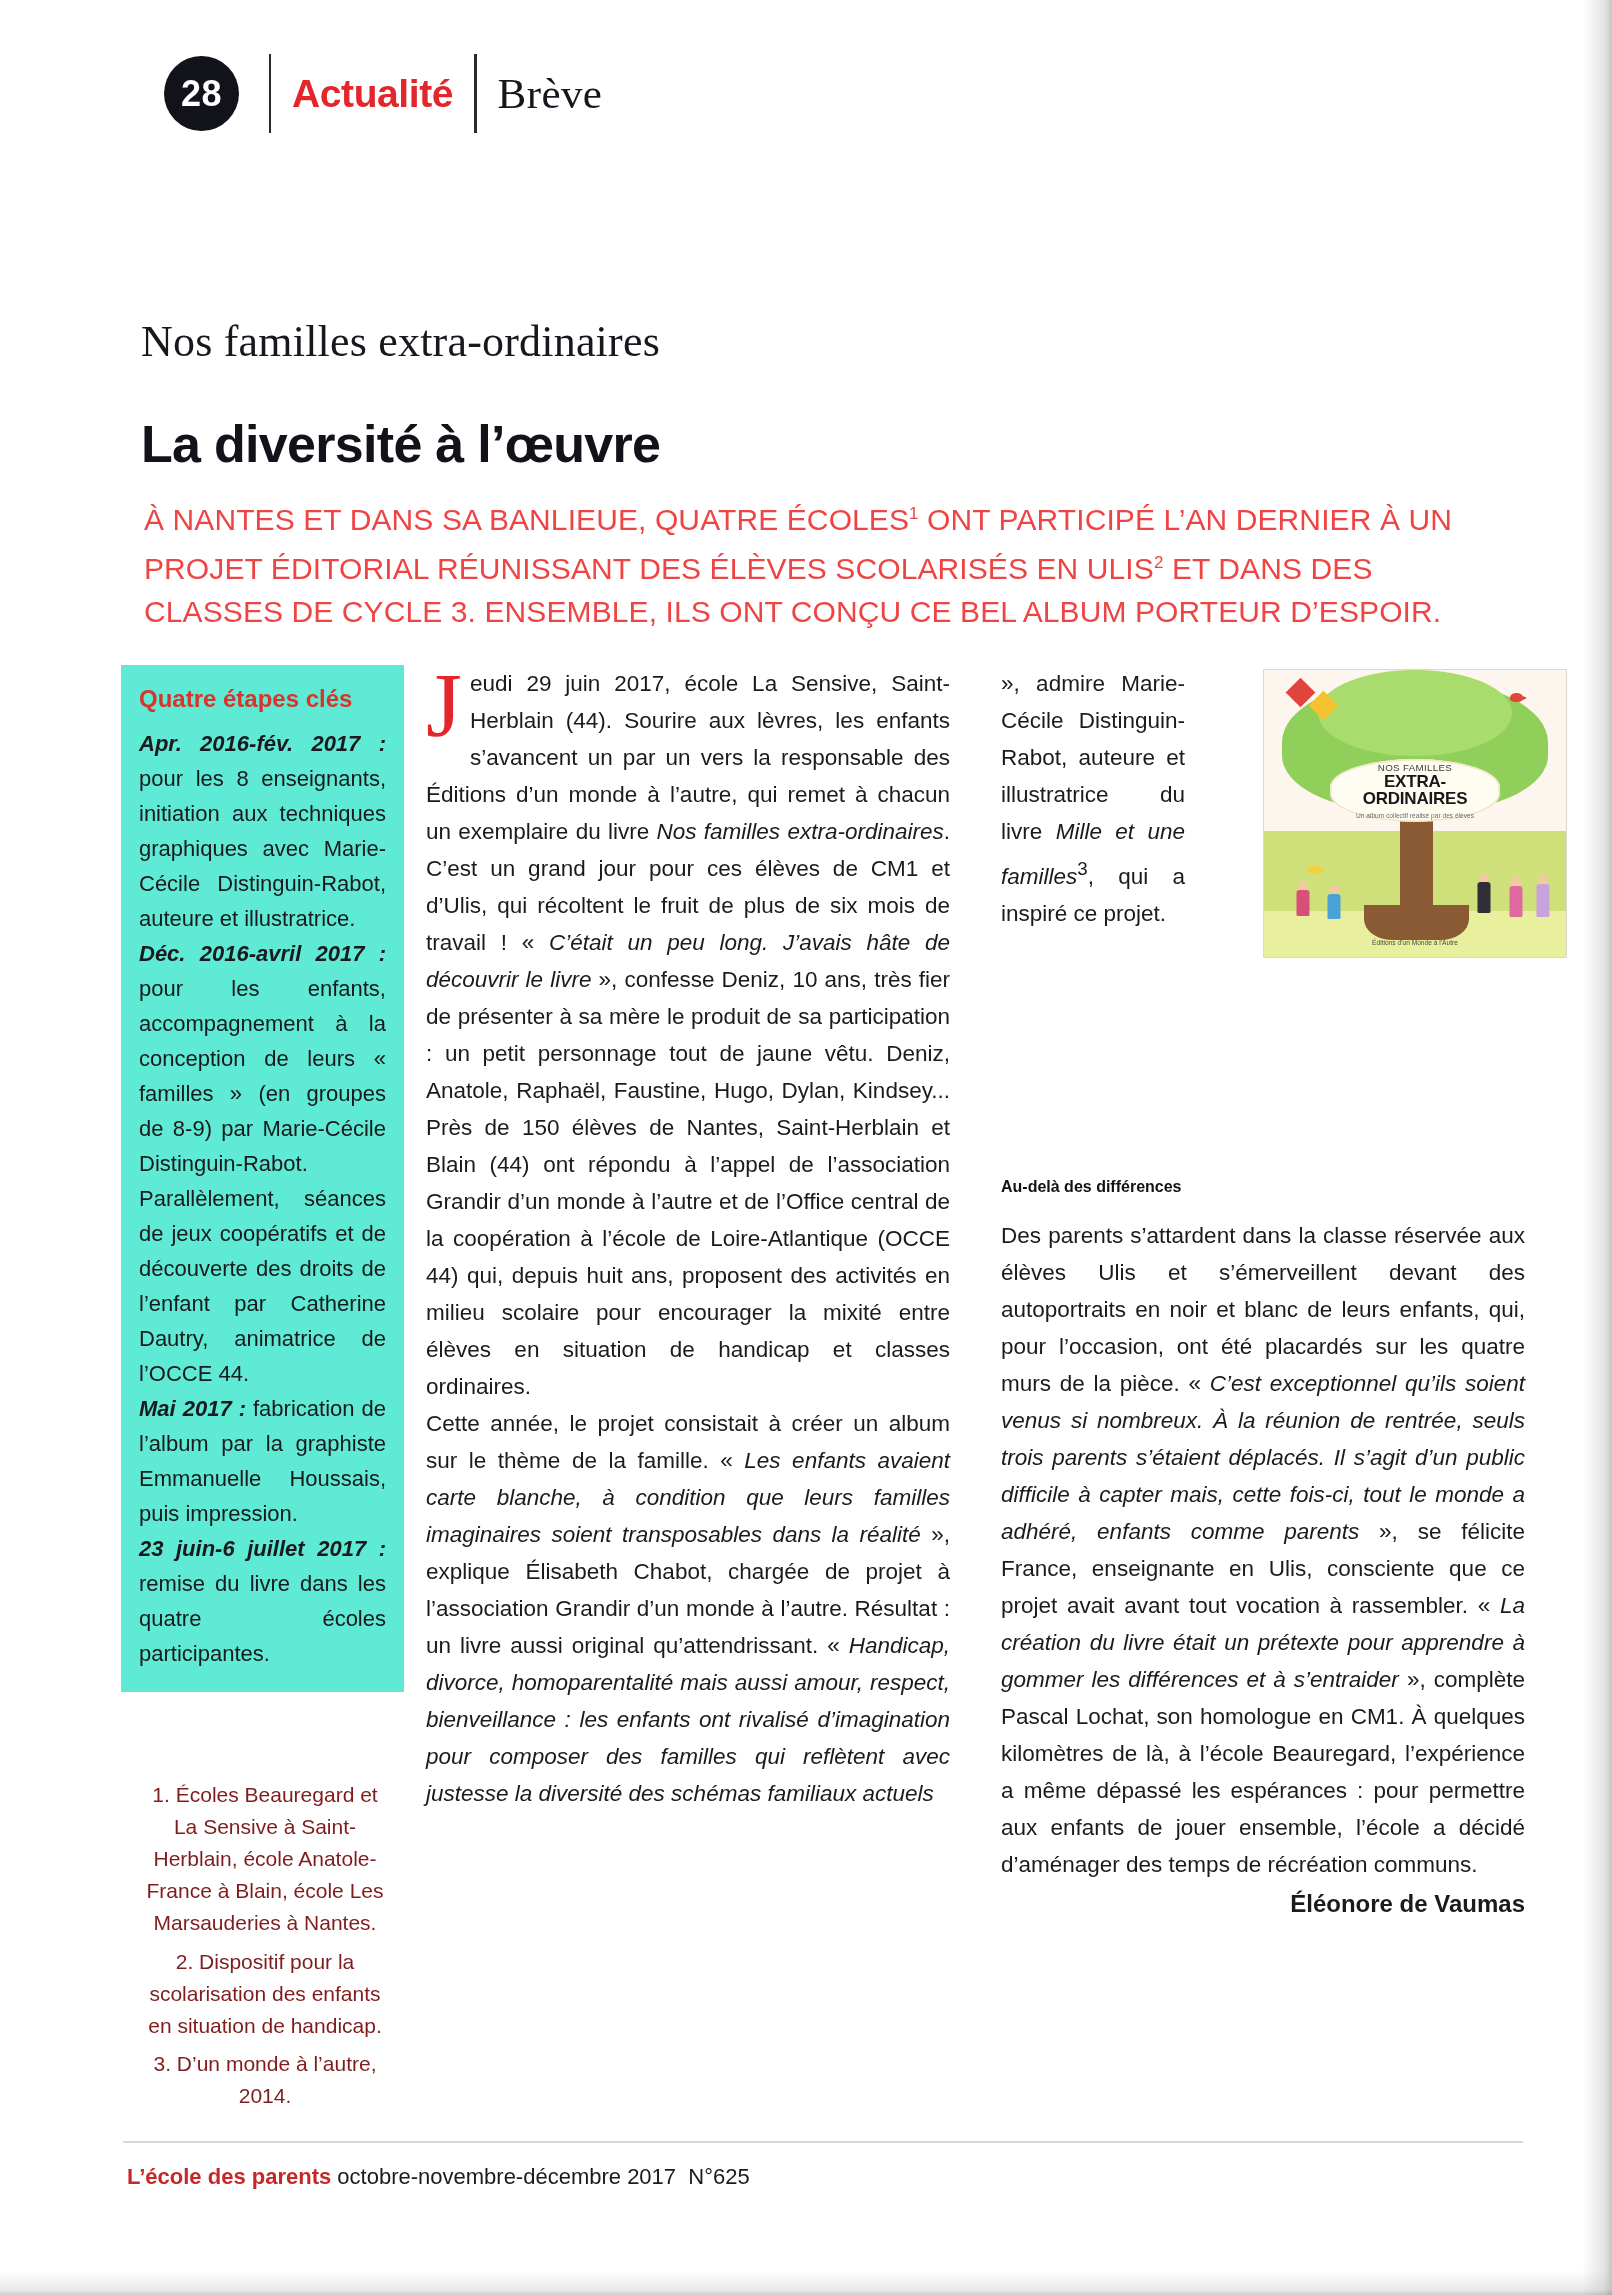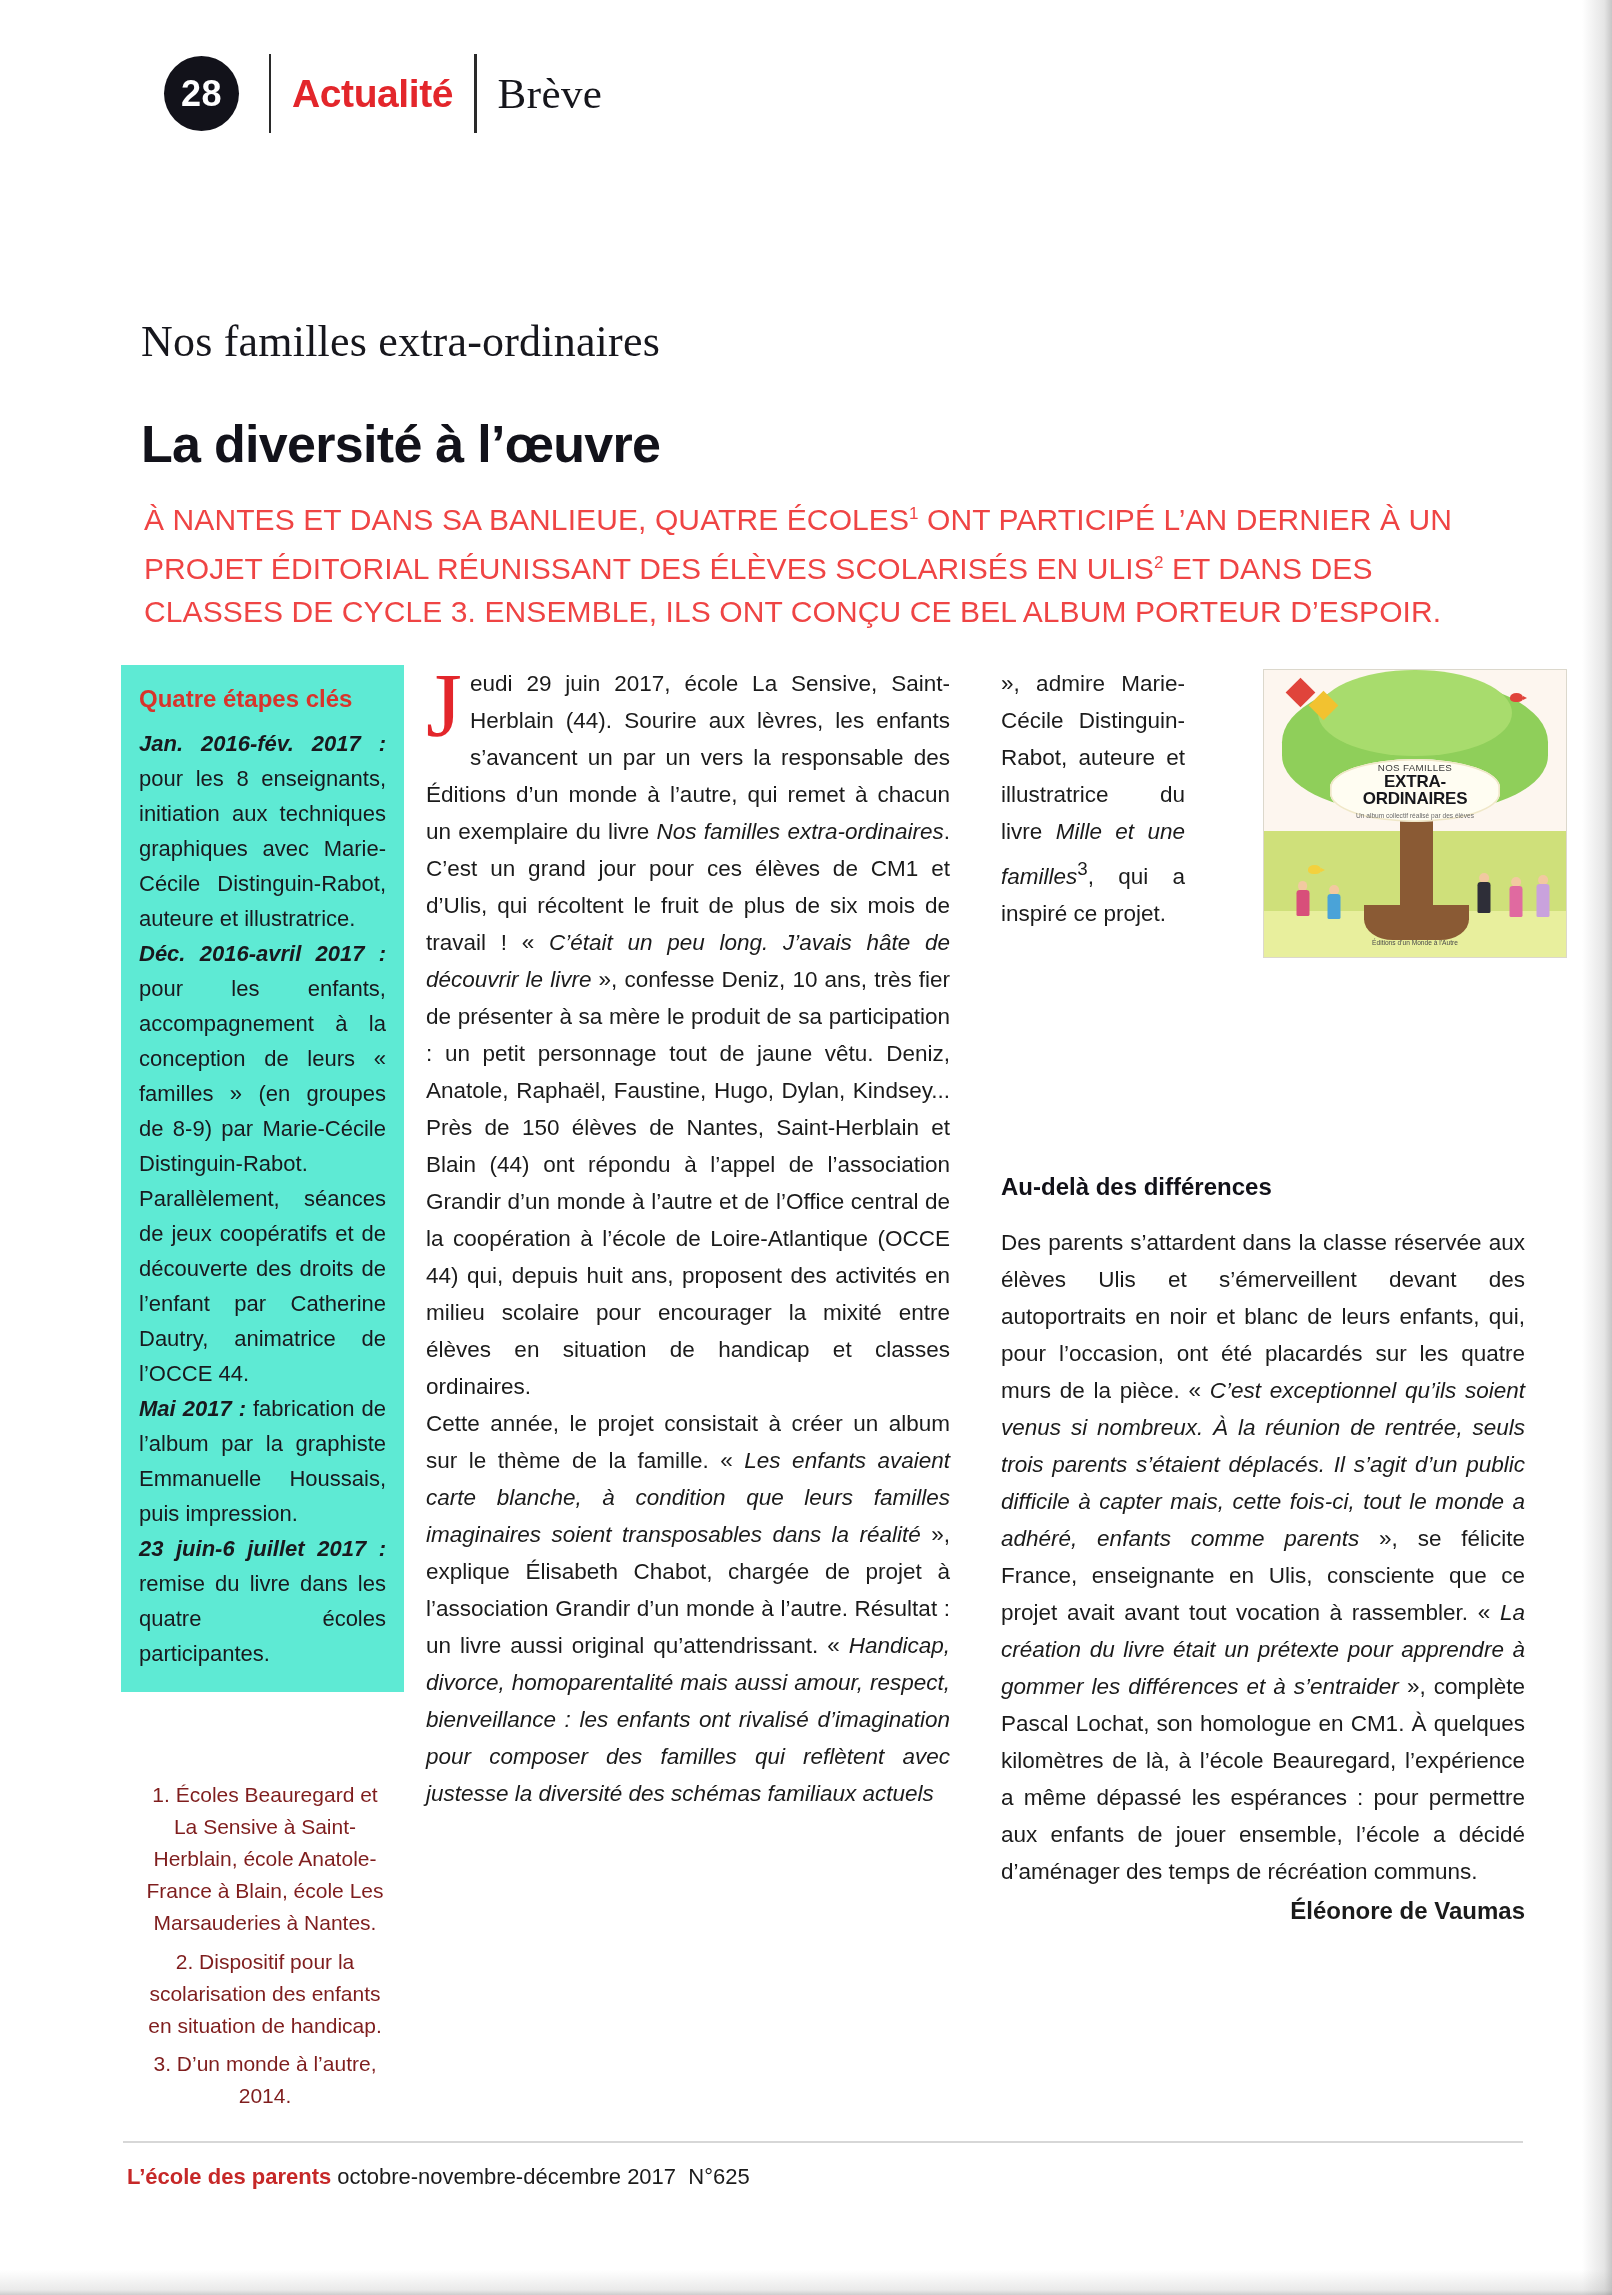--- a/index.html
+++ b/index.html
@@ -191,23 +191,23 @@
     float: left;
     font-family: "Liberation Serif", serif;
     color: #e3262b;
     font-size: 92px;
     line-height: 70px;
     padding: 4.9px 8.2px 0 0;
     font-weight: normal;
   }
   .subhead {
     font-weight: bold;
-    font-size: 24px;
+    font-size: 16px;
     color: #111118;
-    margin: 0 0 19px 0;
+    margin: 0 0 12px 0;
     font-family: "Liberation Sans", sans-serif;
   }
   em { font-style: italic; }
   .sig {
     font-weight: bold;
     font-size: 24px;
     display: block;
     text-align: right;
     margin-top: 1.6px;
   }
@@ -293,21 +293,21 @@
   <h1 class="titre">La diversité à l’œuvre</h1>
 
   <div class="chapeau">
     <span>À NANTES ET DANS SA BANLIEUE, QUATRE ÉCOLES</span><sup>1</sup><span> ONT PARTICIPÉ L’AN DERNIER</span>
     <span>À UN PROJET ÉDITORIAL RÉUNISSANT DES ÉLÈVES SCOLARISÉS EN ULIS</span><sup>2</sup><span> ET DANS DES</span>
     <span>CLASSES DE CYCLE 3. ENSEMBLE, ILS ONT CONÇU CE BEL ALBUM PORTEUR D’ESPOIR.</span>
   </div>
 
   <aside class="encadre">
     <h3>Quatre étapes clés</h3>
-    <p><em>Jan. 2016-fév. 2017 :</em><span> pour les 8 enseignants, initiation aux techniques graphiques avec Marie-Cécile Distinguin-Rabot, auteure et illustratrice.</span></p>
+    <p><em>Apr. 2016-fév. 2017 :</em><span> pour les 8 enseignants, initiation aux techniques graphiques avec Marie-Cécile Distinguin-Rabot, auteure et illustratrice.</span></p>
     <p><em>Déc. 2016-avril 2017 :</em><span> pour les enfants, accompagnement à la conception de leurs « familles » (en groupes de 8-9) par Marie-Cécile Distinguin-Rabot. Parallèlement, séances de jeux coopératifs et de découverte des droits de l’enfant par Catherine Dautry, animatrice de l’OCCE 44.</span></p>
     <p><em>Mai 2017 :</em><span> fabrication de l’album par la graphiste Emmanuelle Houssais, puis impression.</span></p>
     <p><em>23 juin-6 juillet 2017 :</em><span> remise du livre dans les quatre écoles participantes.</span></p>
   </aside>
 
   <div class="notes">
     <p>1. Écoles Beauregard et La Sensive à Saint-Herblain, école Anatole-France à Blain, école Les Marsauderies à Nantes.</p>
     <p>2. Dispositif pour la scolarisation des enfants en situation de handicap.</p>
     <p>3. D’un monde à l’autre, 2014.</p>
   </div>

